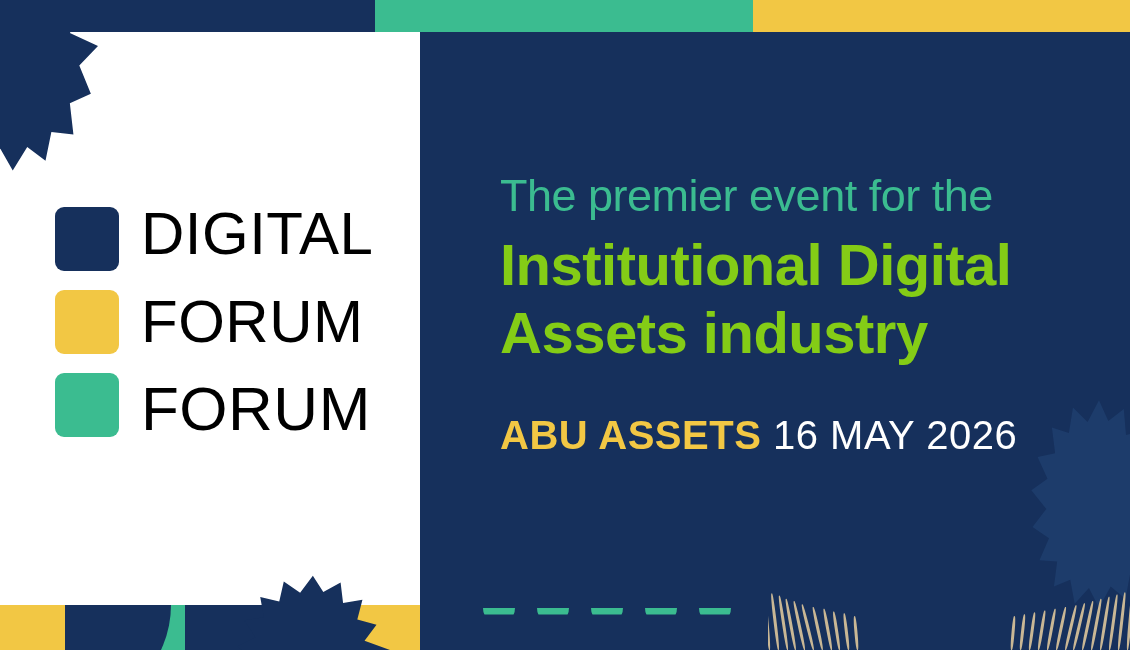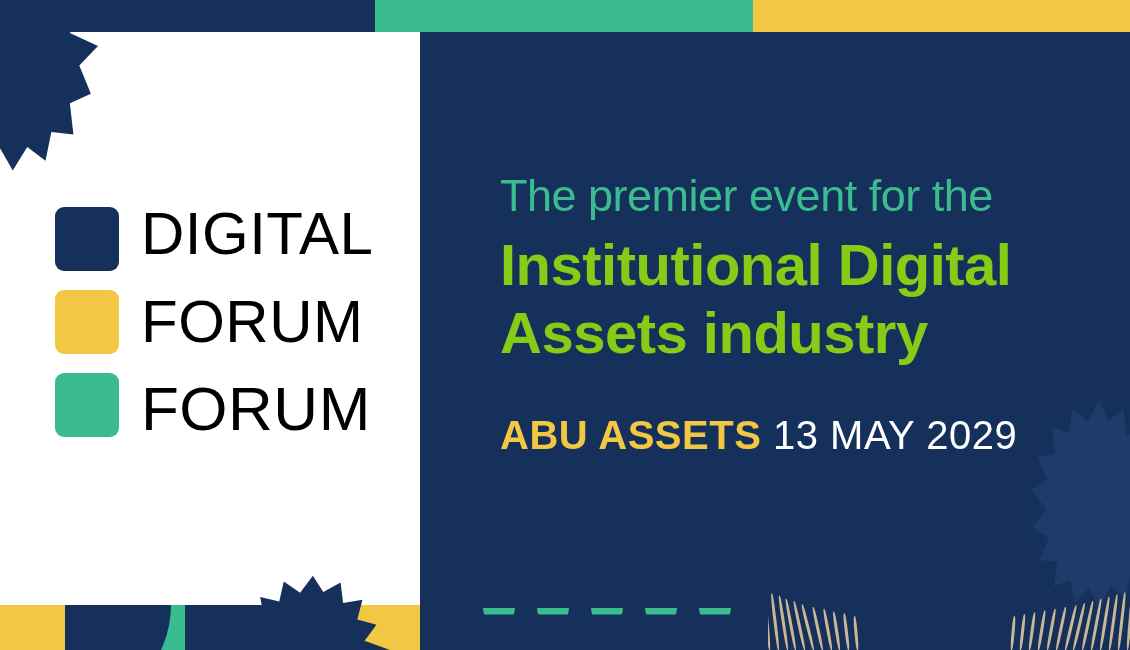--- a/index.html
+++ b/index.html
@@ -244,21 +244,21 @@
       <div class="lw lw-thin">DIGITAL</div>
       <div class="lw lw-thin">FORUM</div>
       <div class="lw lw-bold">FORUM</div>
     </div>
   </div>
 
   <div class="copy">
     <p class="eyebrow">The premier event for the</p>
     <h1 class="headline">Institutional Digital Assets industry</h1>
     <p class="dateline">
-      <span class="city">ABU ASSETS</span><span class="when"> </span><span class="when">13 MAY 2029</span>
+      <span class="city">ABU ASSETS</span><span class="when"> </span><span class="when">16 MAY 2026</span>
     </p>
   </div>
 
   <div class="dots">
     <div class="dot"></div>
     <div class="dot"></div>
     <div class="dot"></div>
     <div class="dot"></div>
     <div class="dot"></div>
   </div>

